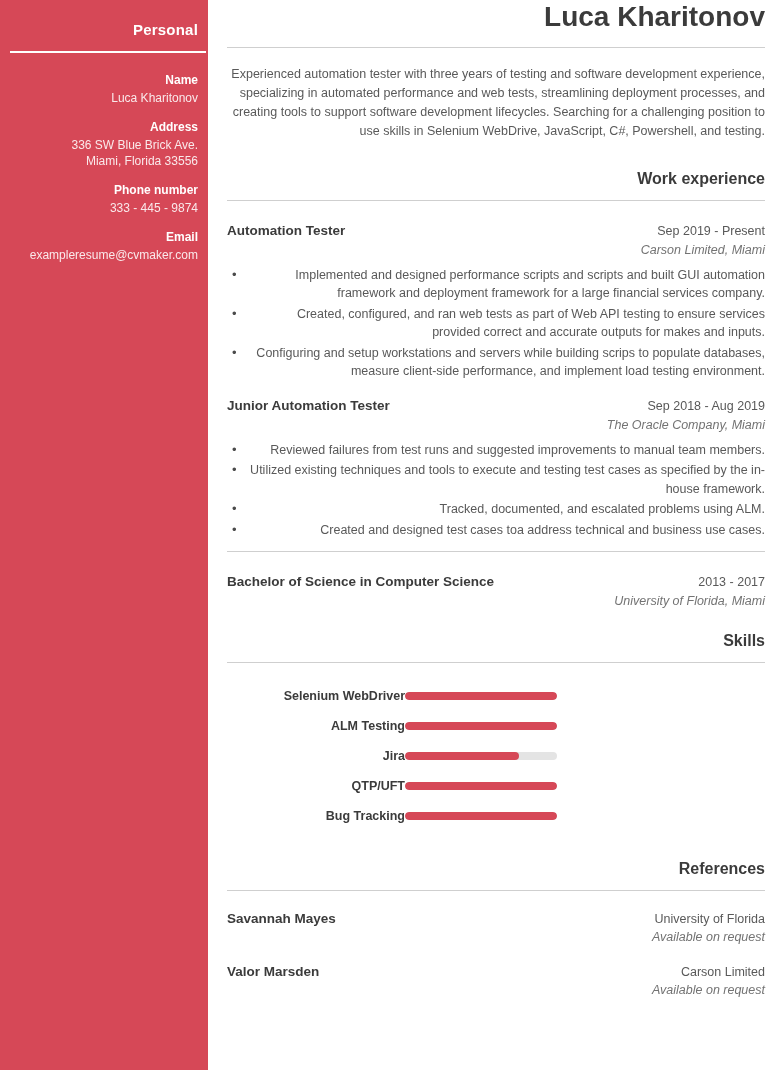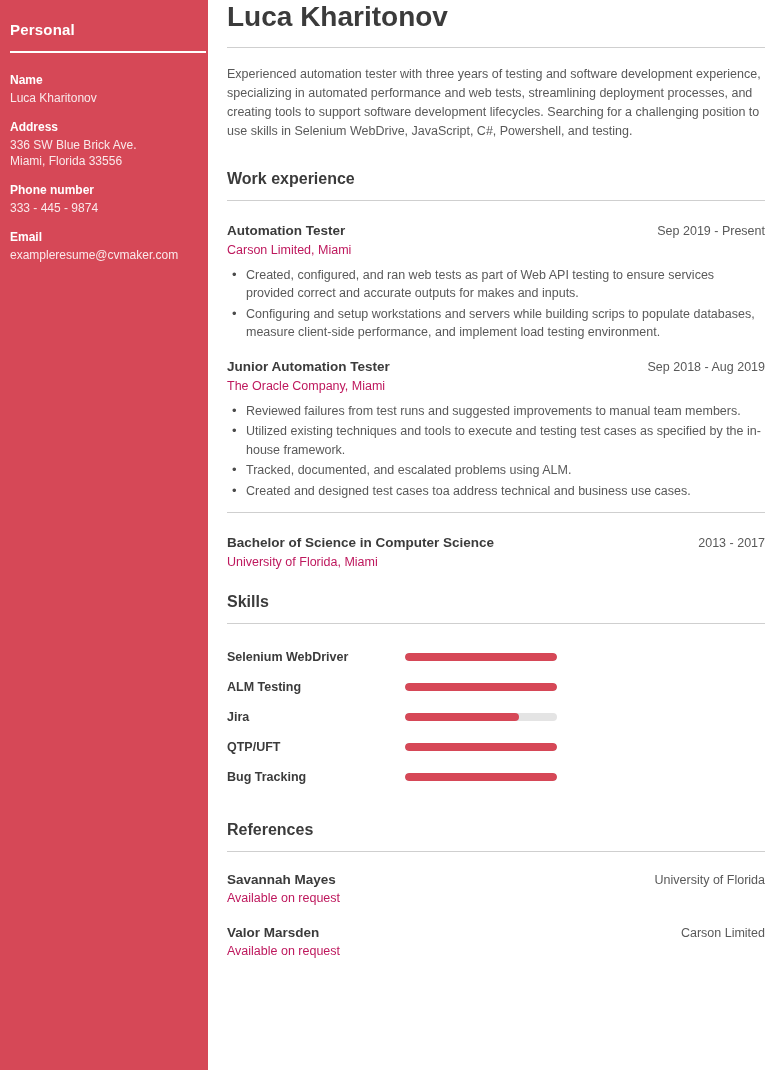--- a/index.html
+++ b/index.html
@@ -2,21 +2,21 @@
 <html style="--accent: #D64857;"><head>
 <meta charset="utf-8">
 <style>
   * { margin: 0; padding: 0; box-sizing: border-box; }
   html, body {
     width: 783px; height: 1089px;
     background: #ffffff;
     font-family: "Liberation Sans", "DejaVu Sans", sans-serif;
     overflow: hidden;
   }
-  .page { display: flex; width: 783px; height: 1070px; }
+  .page { display: flex; width: 783px; height: 1070px; text-align: right; }
 
   
   .sidebar {
     width: 208px; min-width: 208px; height: 100%;
     background: var(--accent, #D64857);
     color: #ffffff;
     padding: 21px 10px 0 10px;
   }
   .sidebar-title {
     font-size: 15px; font-weight: bold;
@@ -69,21 +69,21 @@
   .rule-sect  { margin-top: 12px; }
 
   .entry-head {
     display: flex; justify-content: space-between; align-items: baseline;
   }
   .entry-title {
     font-size: 13.5px; font-weight: bold; color: #3b3b3b;
   }
   .entry-dates { font-size: 12.5px; color: #595959; }
   .entry-sub {
-    font-size: 12.5px; color: #be185d;
+    font-size: 12.5px; font-style: italic; color: #737373;
     margin-top: 5px;
   }
   .job-1 { margin-top: 22px; }
   .job-2 { margin-top: 17px; }
 
   ul.bullets { list-style: none; margin-top: 9px; }
   ul.bullets li {
     position: relative;
     padding-left: 19px;
     font-size: 12.5px;
@@ -168,20 +168,21 @@
     <h2 class="section-heading head-work">Work experience</h2>
     <hr class="rule rule-sect">
 
     <section class="job job-1">
       <div class="entry-head">
         <span class="entry-title">Automation Tester</span>
         <span class="entry-dates">Sep 2019 - Present</span>
       </div>
       <div class="entry-sub">Carson Limited, Miami</div>
       <ul class="bullets">
+        <li>Implemented and designed performance scripts and scripts and built GUI automation framework and deployment framework for a large financial services company.</li>
         <li>Created, configured, and ran web tests as part of Web API testing to ensure services provided correct and accurate outputs for makes and inputs.</li>
         <li>Configuring and setup workstations and servers while building scrips to populate databases, measure client-side performance, and implement load testing environment.</li>
       </ul>
     </section>
 
     <section class="job job-2">
       <div class="entry-head">
         <span class="entry-title">Junior Automation Tester</span>
         <span class="entry-dates">Sep 2018 - Aug 2019</span>
       </div>

